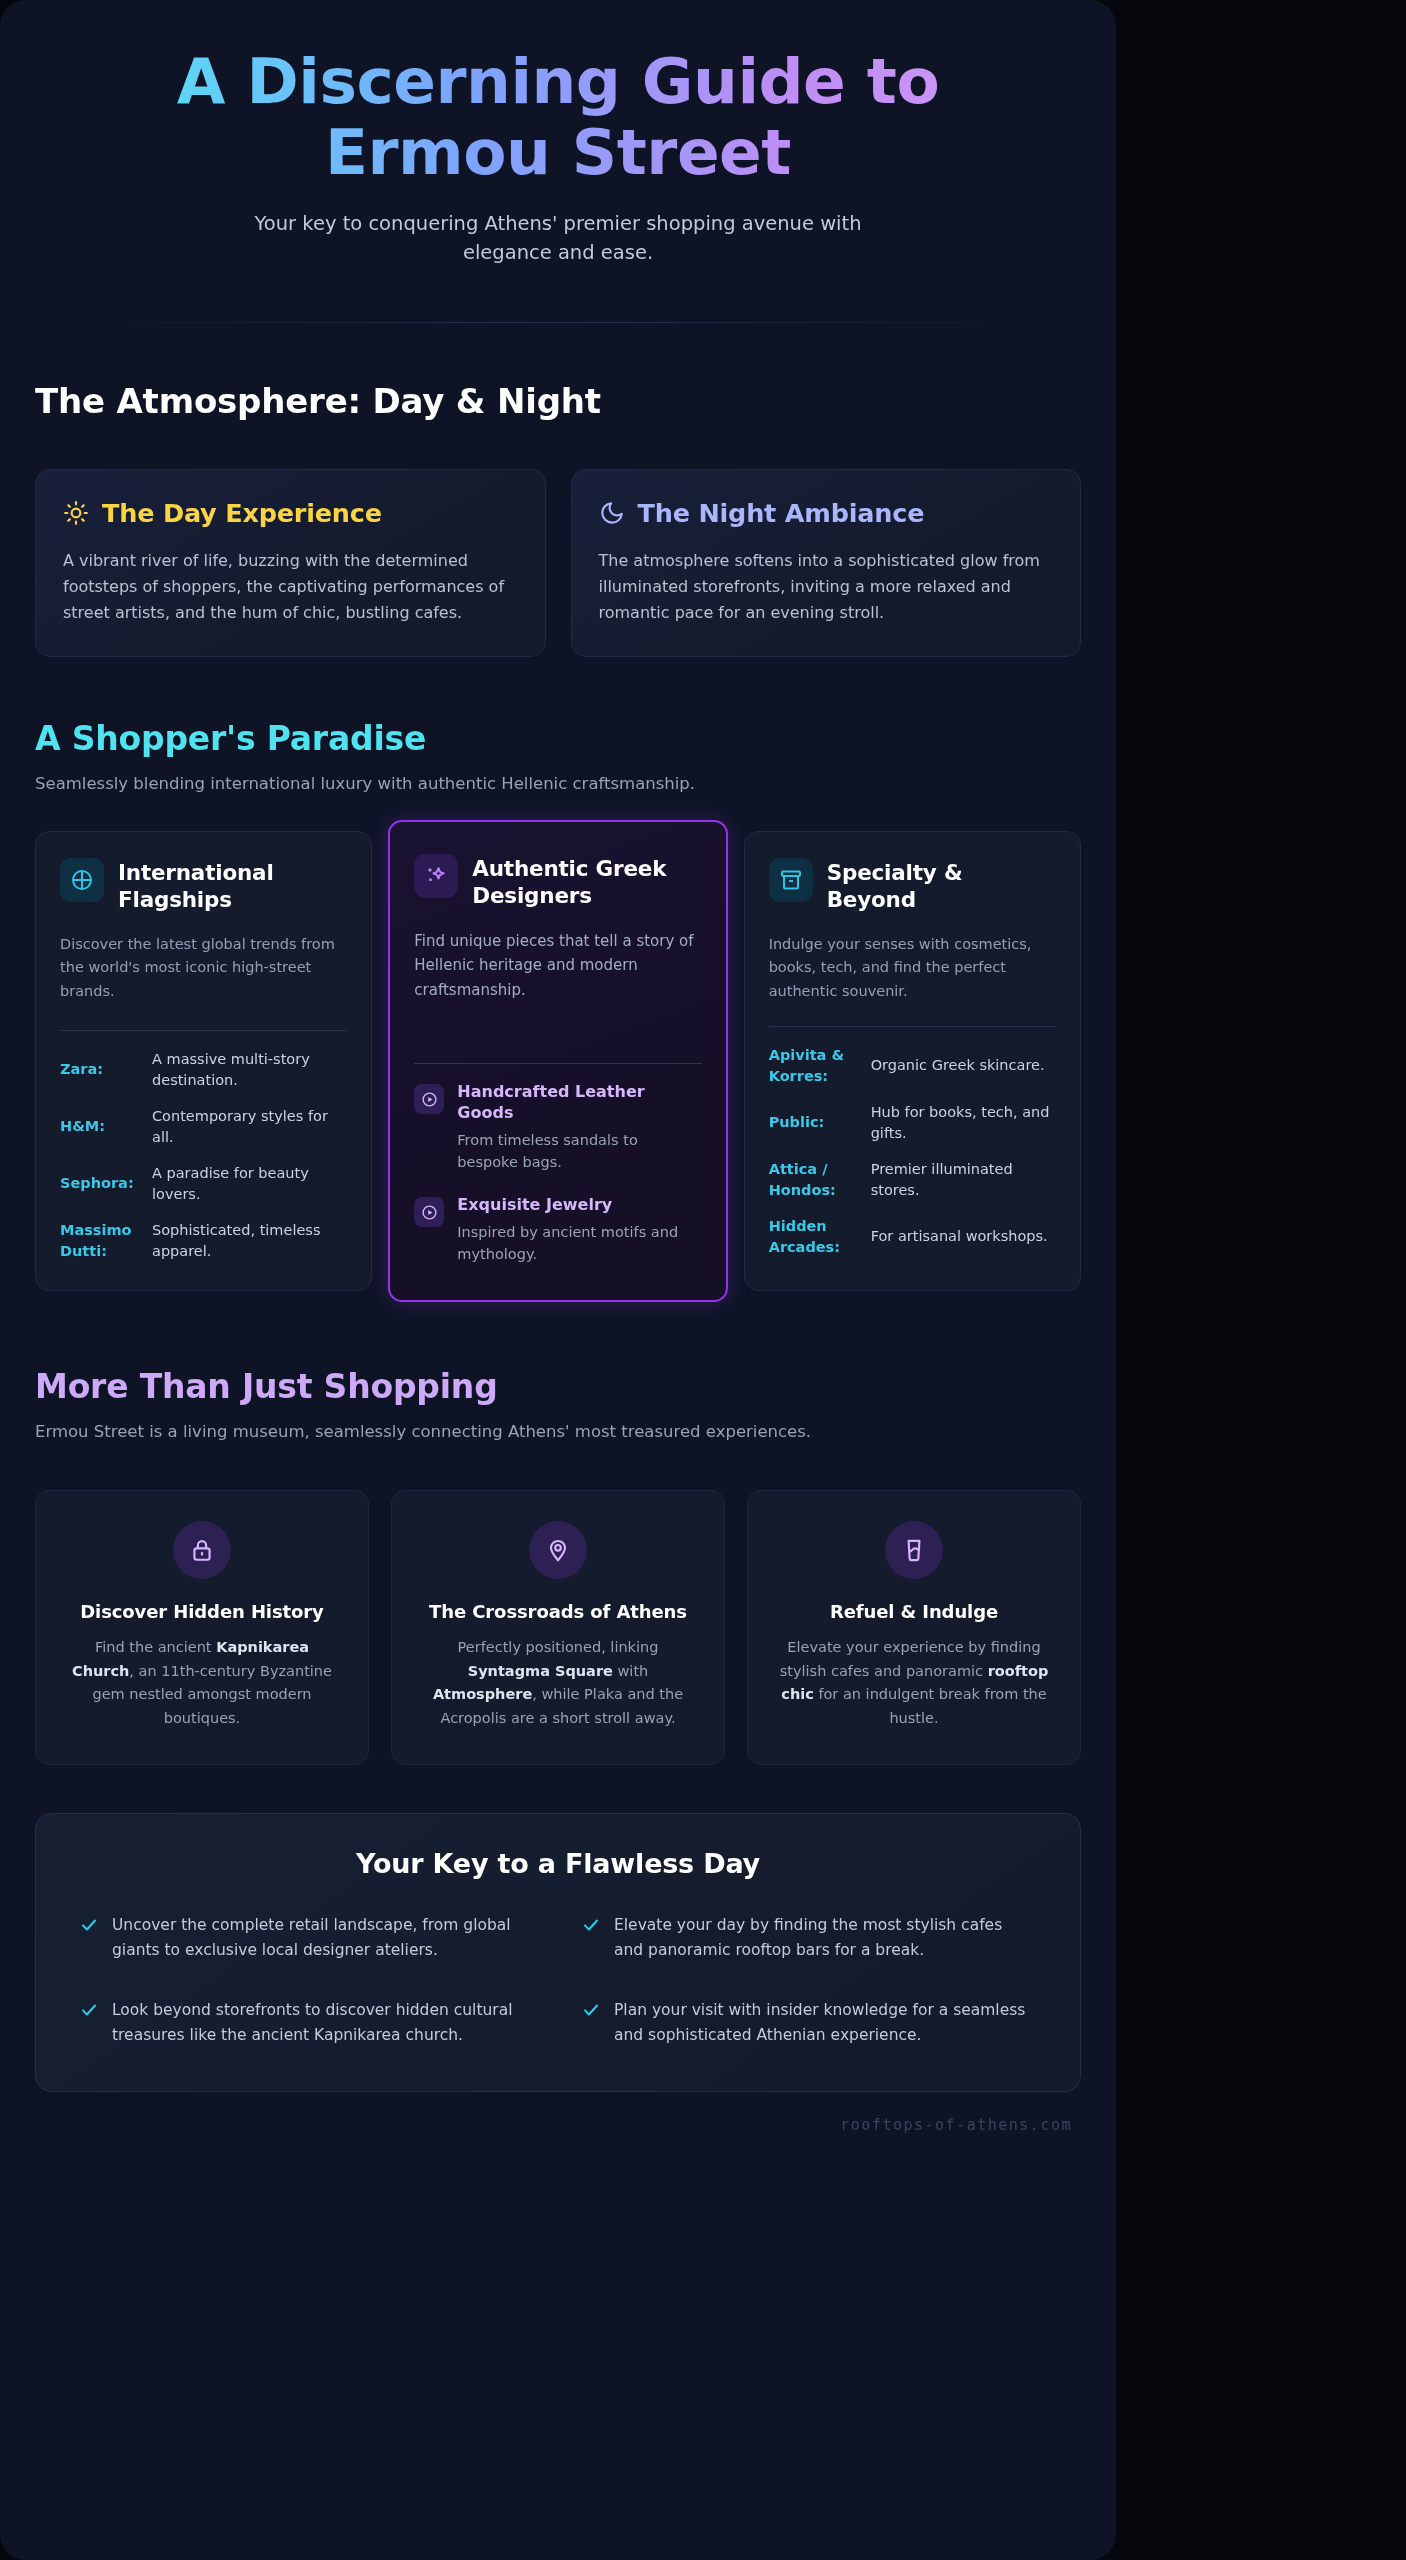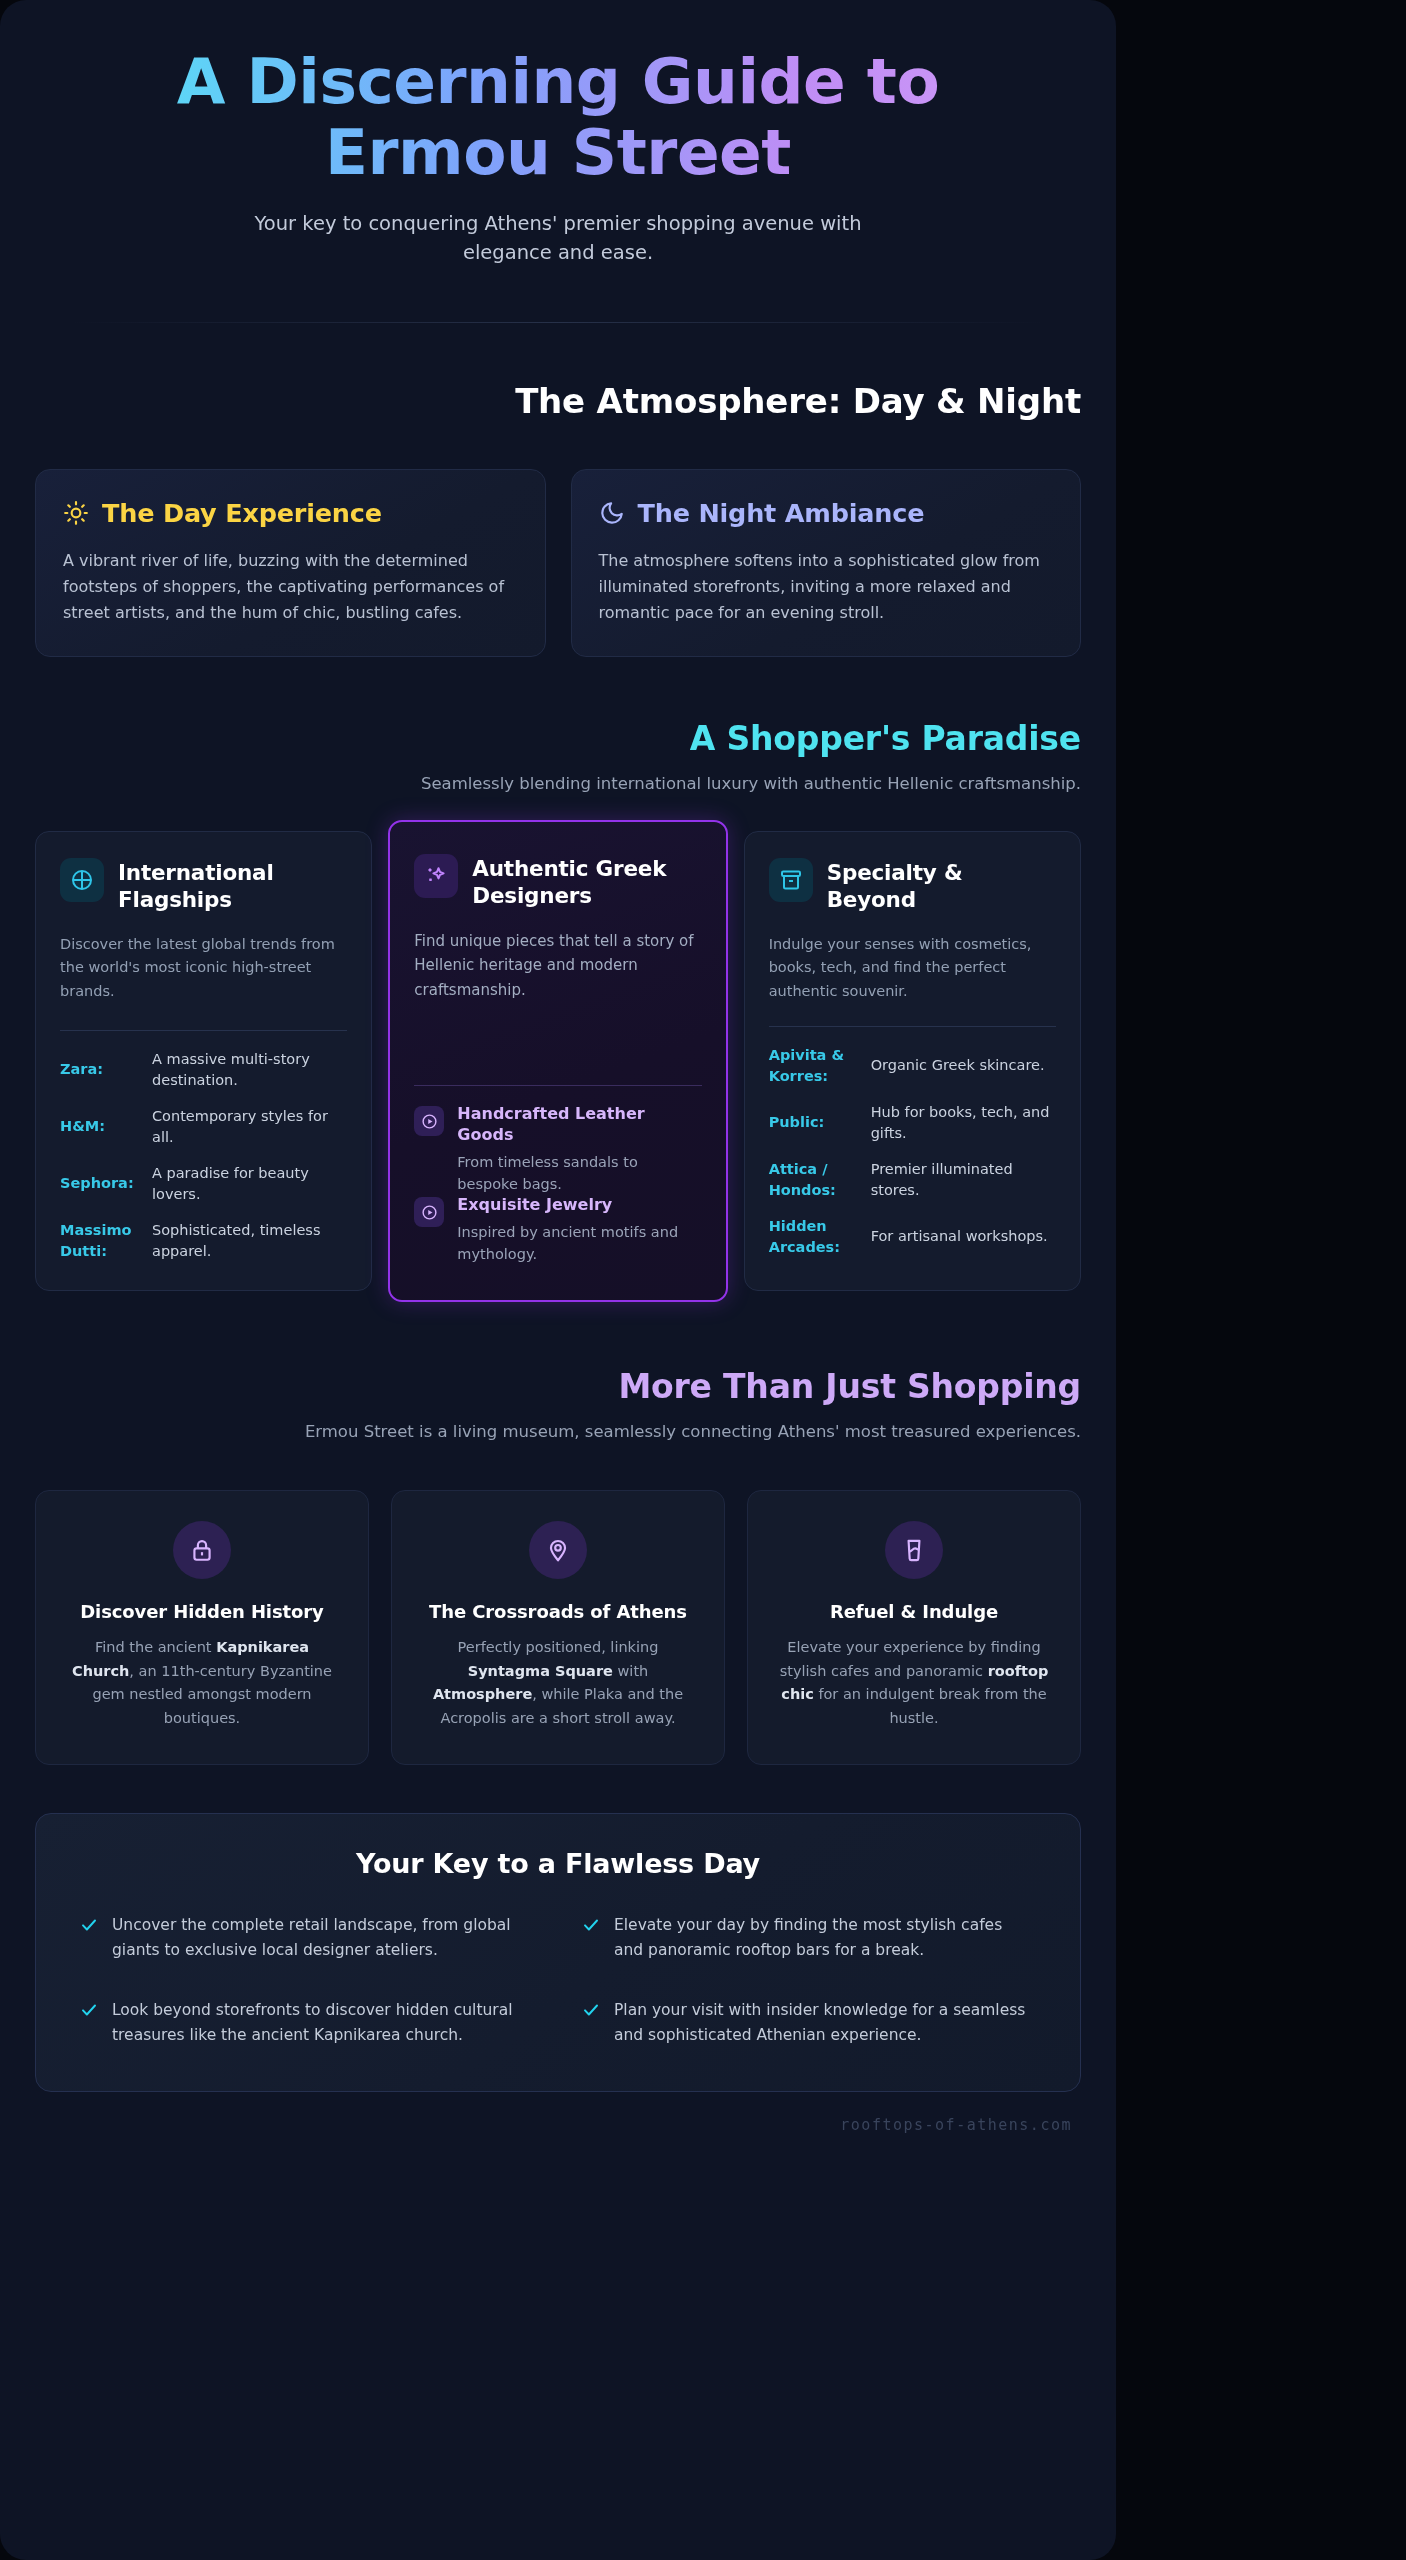--- a/index.html
+++ b/index.html
@@ -43,21 +43,21 @@
   }
 
   .divider {
     height: 1px;
     margin: 0 70px;
     background: linear-gradient(90deg, rgba(255,255,255,0) 0%, rgba(125,150,200,0.22) 50%, rgba(255,255,255,0) 100%);
   }
 
   
   .section { padding: 0 35px; }
-  .sec-head { text-align: right; }
+  .sec-head { text-align: left; }
   .sec-title {
     font-size: 34px;
     font-weight: 700;
     color: #ffffff;
     letter-spacing: -0.2px;
   }
   .sec-title.cyan { color: #4fe3f0; font-size: 33px; }
   .sec-title.purple { color: #cda9f7; font-size: 33px; }
   .sec-sub {
     margin-top: 14px;
@@ -137,21 +137,21 @@
   .shop-rule.violet { background: #3a2c5e; }
   .shop-spacer { flex: 1 1 auto; min-height: 4px; }
 
   .brand-list { display: flex; flex-direction: column; gap: 15px; }
   .brand-row { display: flex; gap: 10px; align-items: center; font-size: 14.5px; line-height: 1.45; }
   .brand-name { color: #38c9e8; font-weight: 700; flex: 0 0 82px; }
   .brand-txt { color: #cbd3e0; }
 
   .brand-list.wide .brand-name { flex: 0 0 92px; }
 
-  .feat-list { display: flex; flex-direction: column; }
+  .feat-list { display: flex; flex-direction: column; gap: 22px; }
   .feat-row { display: flex; gap: 13px; }
   .feat-ico {
     width: 30px; height: 30px; flex: 0 0 30px;
     border-radius: 8px;
     background: #2f1f57;
     display: flex; align-items: center; justify-content: center;
     margin-top: 2px;
   }
   .feat-title { font-size: 16px; font-weight: 700; color: #d7b6fb; line-height: 1.3; }
   .feat-sub { margin-top: 6px; font-size: 14.5px; line-height: 1.5; color: #9aa3b8; }

